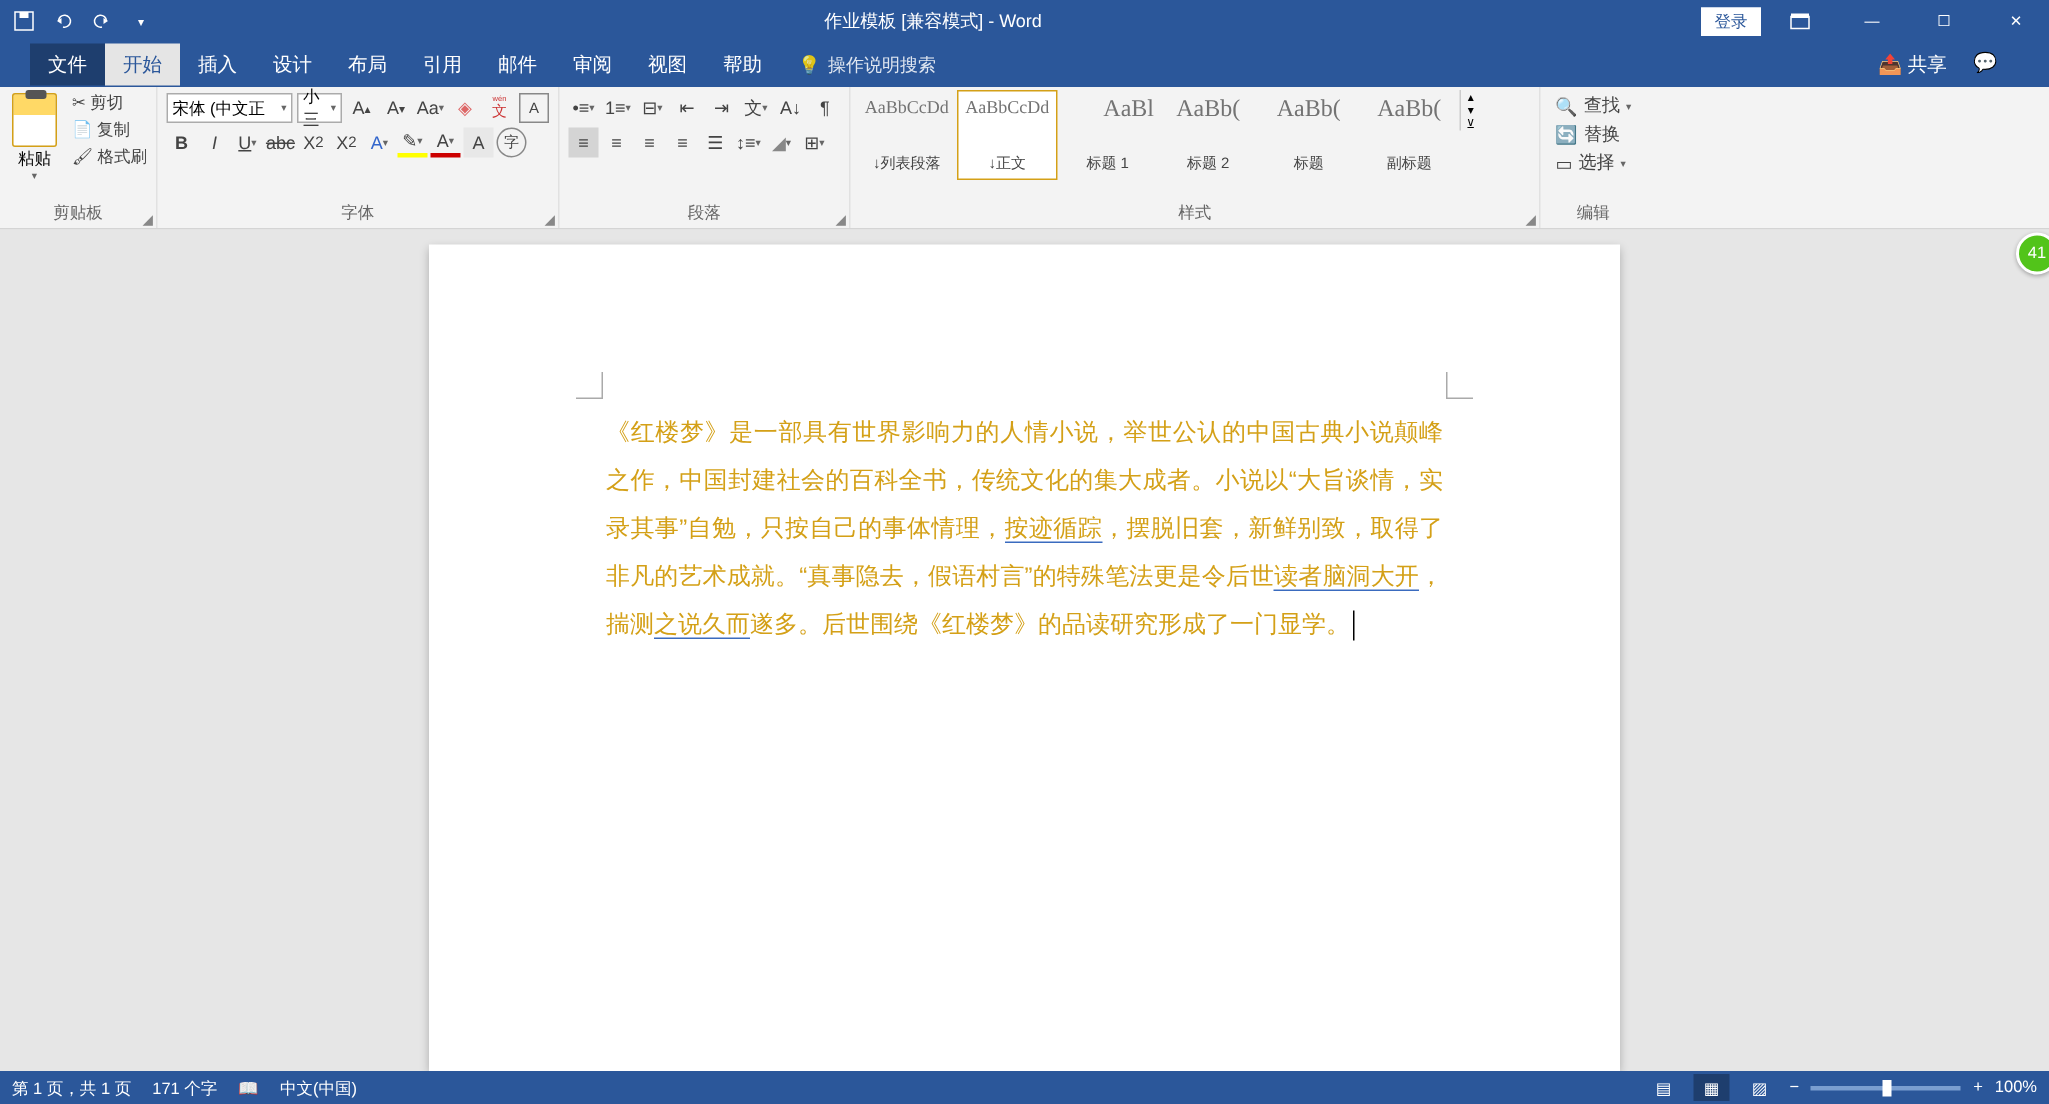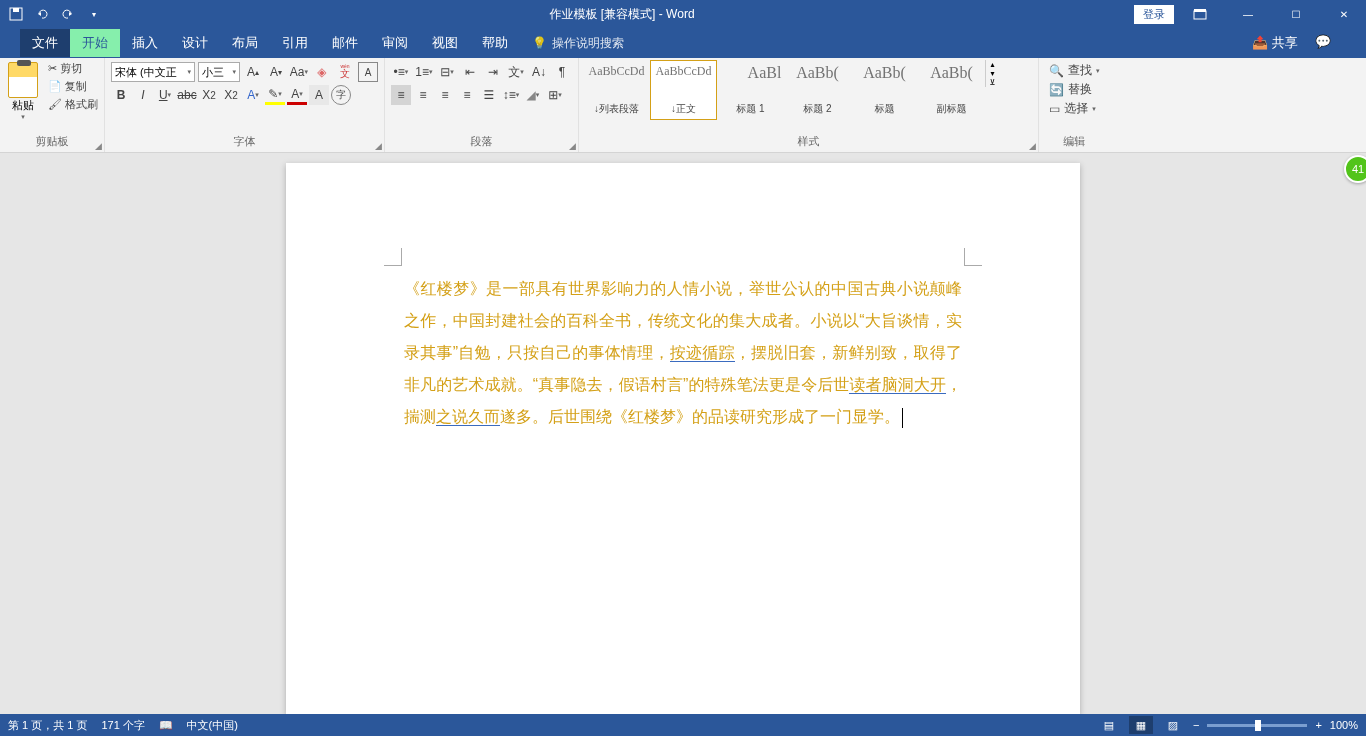--- a/index.html
+++ b/index.html
@@ -7,37 +7,37 @@
 .titlebar { background: #2b579a; height: 28px; display: flex; align-items: center; color: #fff; }
 .titlebar-left { display: flex; align-items: center; gap: 2px; padding: 0 4px; }
 .titlebar-btn { width: 24px; height: 24px; display: flex; align-items: center; justify-content: center; cursor: pointer; }
 .titlebar-center { flex: 1; text-align: center; font-size: 12px; }
 .titlebar-right { display: flex; align-items: center; gap: 4px; }
 .login-btn { background: #fff; color: #2b579a; border: 1px solid #fff; padding: 1px 8px; font-size: 11px; cursor: pointer; }
 .win-btn { width: 44px; height: 28px; display: flex; align-items: center; justify-content: center; cursor: pointer; font-size: 10px; }
 .ribbon-tabs { background: #2b579a; height: 30px; display: flex; align-items: center; padding: 0 20px; color: #fff; }
 .ribbon-tab { padding: 5px 12px; font-size: 13px; cursor: pointer; }
 .ribbon-tab.file { background: #1e3e6e; }
-.ribbon-tab.active { background: #86efac; color: #2b579a; }
+.ribbon-tab.active { background: #e5e5e5; color: #2b579a; }
 .ribbon-tab.tellme { display: flex; align-items: center; gap: 5px; font-size: 12px; opacity: 0.85; }
 .ribbon-right { margin-left: auto; display: flex; gap: 10px; padding-right: 10px; }
 .ribbon { background: #f3f3f3; height: 95px; display: flex; border-bottom: 1px solid #d4d4d4; }
 .ribbon-group { border-right: 1px solid #e1e1e1; display: flex; flex-direction: column; padding: 2px 4px; position: relative; }
 .ribbon-group-body { flex: 1; display: flex; align-items: flex-start; }
 .ribbon-group-label { text-align: center; font-size: 11px; color: #666; padding: 1px 0; }
 .ribbon-group-launcher { position: absolute; right: 2px; bottom: 1px; font-size: 9px; color: #888; cursor: pointer; }
 .paste-btn { display: flex; flex-direction: column; align-items: center; padding: 2px 4px; cursor: pointer; }
 .paste-icon { width: 30px; height: 36px; background: linear-gradient(#ffd966 40%, #fff 40%); border: 1px solid #d4a017; border-radius: 2px; position: relative; }
 .paste-icon::before { content:""; position:absolute; top:-3px; left:8px; width:14px; height:6px; background:#555; border-radius:2px; }
 .mini-btns { display: flex; flex-direction: column; gap: 1px; padding-left: 4px; font-size: 11px; color: #444; }
 .mini-row { display: flex; align-items: center; gap: 3px; cursor: pointer; padding: 1px 2px; }
 .font-stack { display: flex; flex-direction: column; gap: 3px; padding: 2px; }
 .font-row1 { display: flex; gap: 3px; }
 .font-name { width: 84px; height: 20px; border: 1px solid #ababab; background: #fff; font-size: 11px; padding: 0 3px; display: flex; align-items: center; justify-content: space-between; }
-.font-size { width: 42px; height: 20px; border: 1px solid #ababab; background: #fff; font-size: 11px; padding: 0 3px; display: flex; align-items: center; justify-content: space-between; }
+.font-size { width: 30px; height: 20px; border: 1px solid #ababab; background: #fff; font-size: 11px; padding: 0 3px; display: flex; align-items: center; justify-content: space-between; }
 .tiny-icon { width: 20px; height: 20px; display: flex; align-items: center; justify-content: center; font-size: 12px; cursor: pointer; color: #444; }
 .tiny-icon.box { border:1px solid #888; font-size:10px; }
 .font-row2, .font-row3 { display: flex; gap: 2px; }
 .para-stack { display: flex; flex-direction: column; gap: 3px; padding: 2px; }
 .styles-group { flex: 1; max-width: 460px; }
 .styles-row { display: flex; height: 68px; overflow: hidden; }
 .style-item { width: 67px; height: 60px; border: 1px solid transparent; display: flex; flex-direction: column; align-items: center; justify-content: space-between; padding: 3px 2px; cursor: pointer; }
 .style-item.sel { border:1px solid #d4a017; background:#fff; }
 .style-prev { font-family: "Times New Roman", serif; color: #737373; }
 .style-lbl { font-size: 10px; color: #444; }

